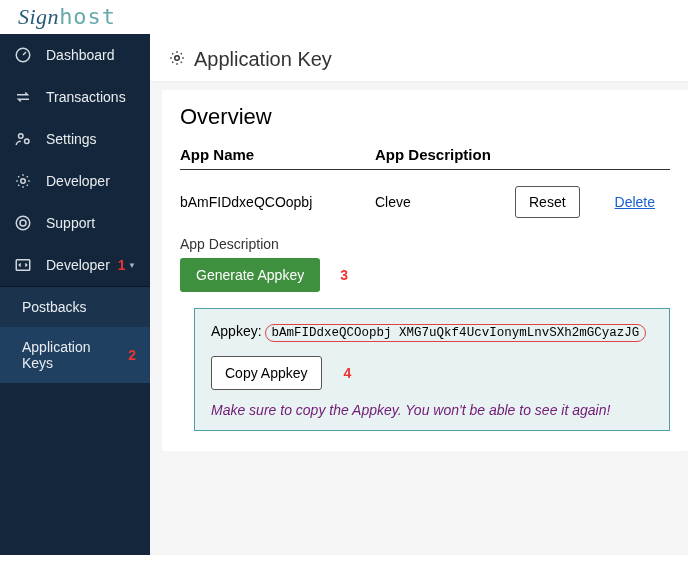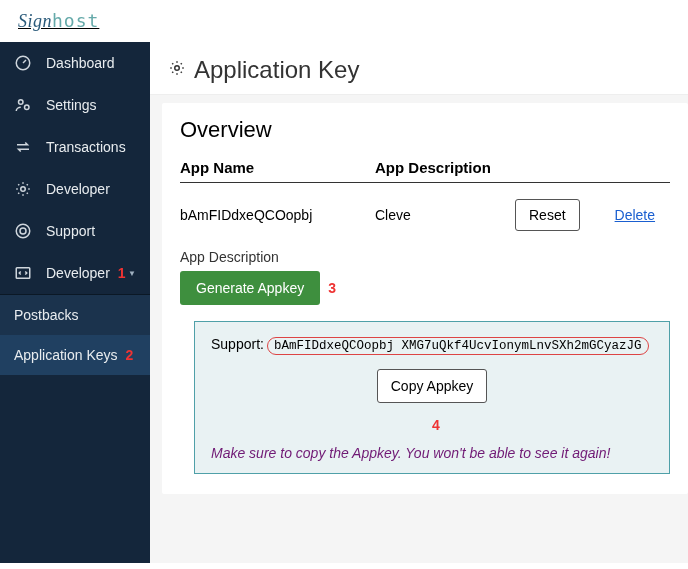--- a/index.html
+++ b/index.html
@@ -4,58 +4,57 @@
   <style>
     * { box-sizing: border-box; margin: 0; padding: 0; }
     body {
       font-family: -apple-system, BlinkMacSystemFont, "Segoe UI", Arial, sans-serif;
       background: #fff;
       width: 688px;
       height: 569px;
       overflow: hidden;
     }
     .logo {
-      padding: 10px 18px;
+      padding: 4px 18px;
       font-family: cursive;
-      font-size: 18px;
+      font-size: 22px;
       letter-spacing: 0.5px;
-      text-decoration: underline;
     }
     .logo-sign { color: #2a5a7a; font-style: italic; }
     .layout { display: flex; height: calc(100% - 48px); }
     .sidebar {
       width: 150px;
       background: #14263b;
       color: #e8ecef;
       flex-shrink: 0;
       height: 100%;
     }
     .nav-item {
       display: flex;
       align-items: center;
       padding: 12px 14px;
       font-size: 14px;
       cursor: pointer;
       position: relative;
     }
     .nav-item .icon { width: 22px; display: inline-flex; margin-right: 10px; color: #cfd6dd; }
-    .nav-item.sub { padding-left: 14px; background: #1b334d; }
+    .nav-item.sub { padding-left: 22px; background: #1b334d; }
     .nav-item.sub.active { background: #204061; }
     .nav-item .caret { margin-left: auto; font-size: 8px; color: #9fb0c0;}
     .annot { color: #e33; font-size: 14px; font-weight: bold; margin-left: 8px;}
     .content { flex: 1; background: #f5f5f5; padding: 0; overflow: hidden; }
     .page-header {
       display: flex;
       align-items: center;
       padding: 14px 18px 10px;
       background: #fff;
       border-bottom: 1px solid #eee;
     }
     .page-header .icon { margin-right: 8px; color: #333; }
-    .page-title { font-size: 24px; font-weight: 400; color: #333; }
+    .page-title { font-size: 20px; font-weight: 400; color: #333; }
     .overview {
       background: #fff;
       margin: 8px 0 0 12px;
       padding: 14px 18px 20px;
       border-radius: 2px;
     }
     .overview h2 { font-size: 22px; font-weight: 500; margin-bottom: 16px; }
     .cols { display: flex; border-bottom: 1px solid #333; padding-bottom: 6px; margin-bottom: 16px;}
     .col1 { flex: 0 0 195px; font-weight: 700; font-size: 15px;}
     .col2 { flex: 1; font-weight: 700; font-size: 15px;}
@@ -75,21 +74,21 @@
     .form-label { font-size: 14px; margin-bottom: 6px; display: block; color: #333;}
     .input-title {
       width: 320px;
       border: 2px solid #2e70c8;
       padding: 8px 10px;
       font-size: 14px;
       color: #d00;
       outline: none;
       margin-bottom: 12px;
     }
-    .gen-row { display: flex; align-items: center; margin-bottom: 16px;}
+    .gen-row { display: flex; align-items: center; gap: 12px; margin-bottom: 16px;}
     .btn-gen {
       background: #3e8f3e;
       color: #fff;
       border: none;
       padding: 9px 16px;
       font-size: 14px;
       border-radius: 3px;
       cursor: pointer;
     }
     .appkey-box {
@@ -101,21 +100,21 @@
     .appkey-line { font-size: 14px; display: flex; align-items: baseline; margin-bottom: 14px;}
     .appkey-label { margin-right: 3px; }
     .appkey-val {
       font-family: "Courier New", monospace;
       font-size: 12.5px;
       border: 1px solid #d44;
       border-radius: 10px;
       padding: 1px 6px;
       white-space: nowrap;
     }
-    .copy-row { display: flex; align-items: center; gap: 14px; margin-bottom: 12px; flex-direction: column;}
+    .copy-row { display: flex; align-items: center; gap: 14px; margin-bottom: 12px;}
     .btn-copy {
       background: #fff;
       border: 1px solid #555;
       padding: 8px 13px;
       font-size: 14px;
       border-radius: 3px;
       cursor: pointer;
     }
     .note { font-size: 14px; font-style: italic; color: #701a75; }
     svg { width: 18px; height: 18px; }
@@ -135,34 +134,34 @@
         <svg viewBox="0 0 24 24" fill="none" stroke="currentColor" stroke-width="2">
             <circle cx="12" cy="12" r="9"></circle>
             <path d="M12 12l4-4"></path>
           </svg>
       </span>
       <span>Dashboard</span>
     </div>
     <div class="nav-item">
       <span class="icon">
         <svg viewBox="0 0 24 24" fill="none" stroke="currentColor" stroke-width="2">
+            <path d="M4 9h14l-3-3M20 15H6l3 3"></path>
+          </svg>
+      </span>
+      <span>Transactions</span>
+    </div>
+    <div class="nav-item">
+      <span class="icon">
+        <svg viewBox="0 0 24 24" fill="none" stroke="currentColor" stroke-width="2">
             <circle cx="9" cy="8" r="3"></circle>
             <path d="M3 20c0-3 3-5 6-5"></path>
             <circle cx="17" cy="15" r="3"></circle>
           </svg>
       </span>
       <span>Settings</span>
-    </div>
-    <div class="nav-item">
-      <span class="icon">
-        <svg viewBox="0 0 24 24" fill="none" stroke="currentColor" stroke-width="2">
-            <path d="M4 9h14l-3-3M20 15H6l3 3"></path>
-          </svg>
-      </span>
-      <span>Transactions</span>
     </div>
     <div class="nav-item">
       <span class="icon">
         <svg viewBox="0 0 24 24" fill="none" stroke="currentColor" stroke-width="2">
             <circle cx="12" cy="12" r="3"></circle>
             <path d="M12 3v2M12 19v2M3 12h2M19 12h2M5.6 5.6l1.4 1.4M17 17l1.4 1.4M5.6 18.4L7 17M17 7l1.4-1.4"></path>
           </svg>
       </span>
       <span>Developer</span>
     </div>
@@ -225,21 +224,21 @@
 
       <label class="form-label">App Description</label>
 
       <div class="gen-row">
         <button class="btn-gen">Generate Appkey</button>
         <span class="annot">3</span>
       </div>
 
       <div class="appkey-box">
         <div class="appkey-line">
-          <span class="appkey-label">Support:</span>
+          <span class="appkey-label">Appkey:</span>
           <span class="appkey-val">bAmFIDdxeQCOopbj XMG7uQkf4UcvIonymLnvSXh2mGCyazJG</span>
         </div>
         <div class="copy-row">
           <button class="btn-copy">Copy Appkey</button>
           <span class="annot">4</span>
         </div>
         <div class="note">Make sure to copy the Appkey. You won't be able to see it again!</div>
       </div>
     </div>
   </main>

